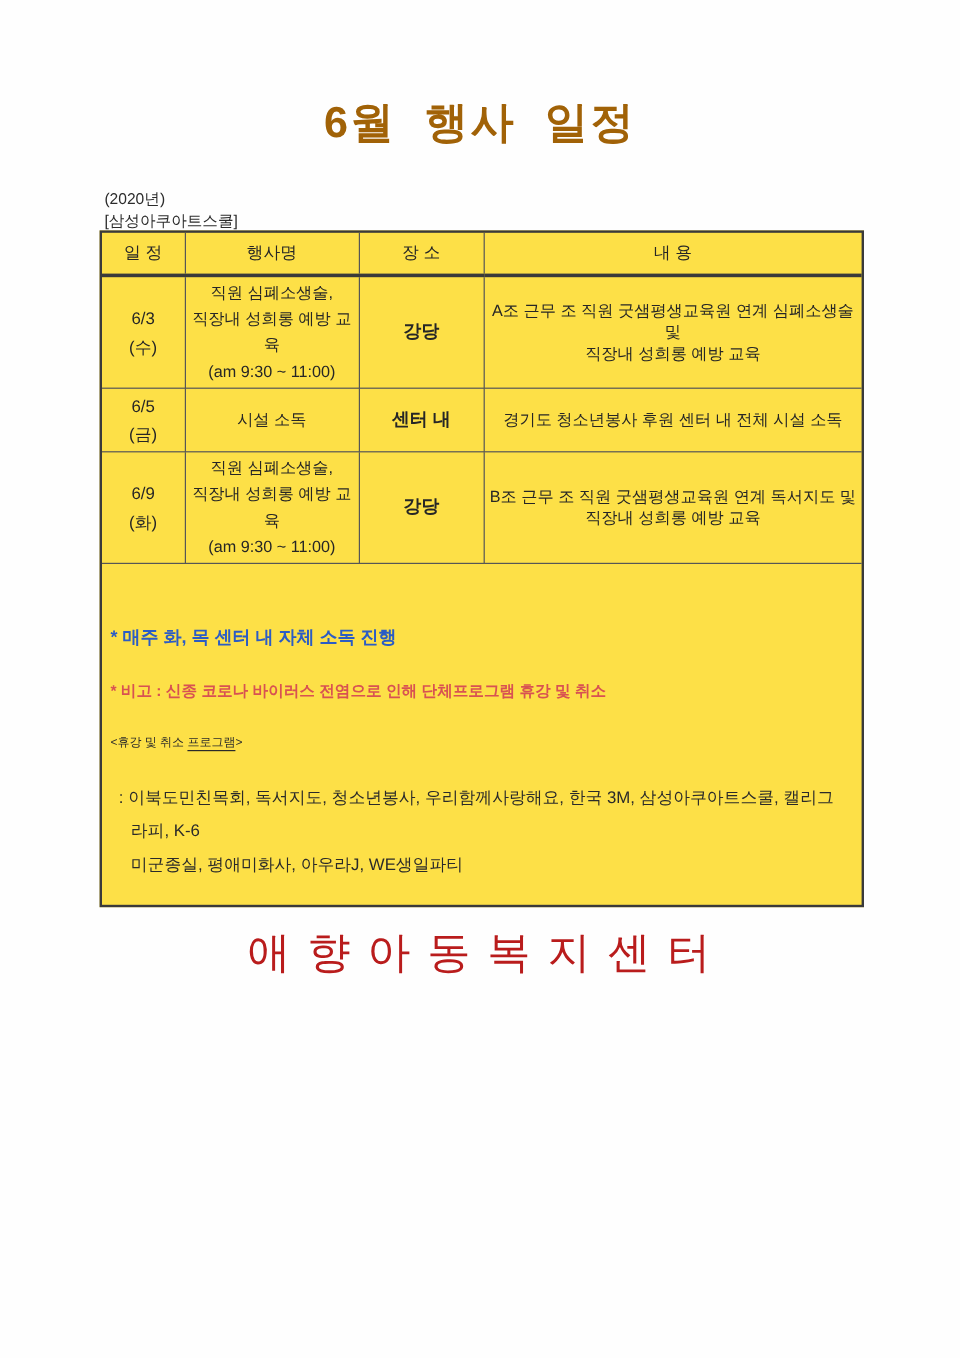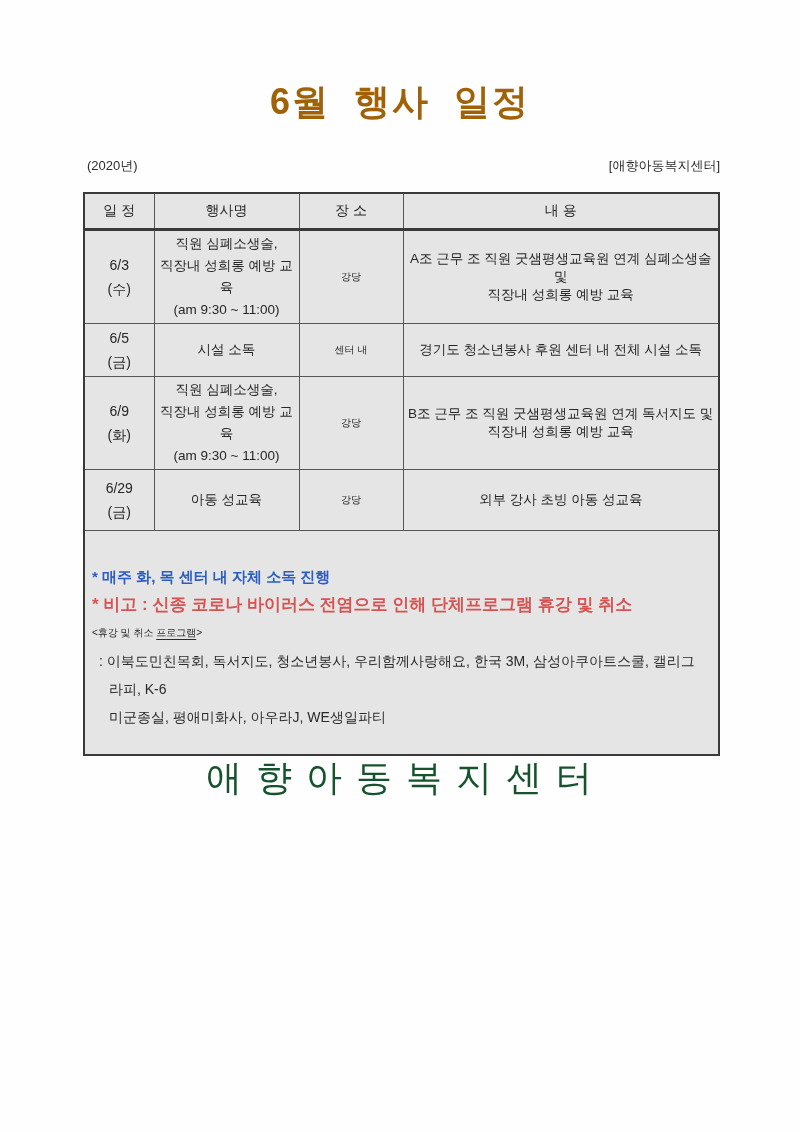--- a/index.html
+++ b/index.html
@@ -26,36 +26,37 @@
     font-weight: 700;
     letter-spacing: 2px;
     word-spacing: 12px;
     color: #a16207;
   }
 
   .meta-row {
     position: absolute;
     top: 157px;
     left: 87px;
-    right: 80px;
+    right: 96px;
     display: flex;
     justify-content: space-between;
     align-items: baseline;
     font-size: 13px;
     color: #2c2c2c;
+    flex-direction: column;
   }
 
   .schedule-box {
     position: absolute;
     top: 192px;
     left: 83px;
     width: 637px;
     height: 564px;
     border: 2px solid #3a3a3a;
-    background: #e5e5e5;
+    background: #fde047;
   }
 
   table.schedule {
     width: 100%;
     border-collapse: collapse;
     table-layout: fixed;
     font-size: 13.5px;
     color: #262626;
   }
   table.schedule th, table.schedule td {
@@ -76,62 +77,62 @@
     border-bottom: 3px solid #3a3a3a;
   }
   .row-h1 { height: 69px; }
   .row-h2 { height: 50px; }
   .row-h3 { height: 50px; padding-left: 14px; }
   .row-h4 { height: 58px; }
   .row-h5 { height: 61px; }
 
   td.c-date { line-height: 24px; font-size: 14px; }
   td.c-event { white-space: pre-line; line-height: 22px; }
-  td.c-place { font-size: 10px; }
+  td.c-place { font-size: 15px; font-weight: bold; }
   td.c-detail { white-space: pre-line; line-height: 18px; }
 
   .notes {
     padding: 32px 12px 0 7px;
     font-size: 14px;
     color: #2a2a2a;
   }
-  .notes p { line-height: 28px; }
+  .notes p { line-height: 28px; margin-top: 16px; }
   .note-blue { font-weight: 700; font-size: 15px; }
-  .note-red  { font-weight: 700; font-size: 17px; }
+  .note-red  { font-weight: 700; font-size: 13px; }
   .cancel-title { font-size: 10px; }
   .cancel-title .u { text-decoration: underline; text-underline-offset: 3px; }
   .cancel-list {
     white-space: pre-line;
     padding-left: 17px;
     text-indent: -10px;
     line-height: 28px;
   }
 
   .footer-org {
     position: absolute;
-    top: 754px;
+    top: 770px;
     left: 0;
     width: 100%;
     text-align: center;
     font-size: 36px;
     font-weight: 500;
     letter-spacing: 2px;
-    color: #14532d;
+    color: #b91c1c;
   }
 </style>
 </head>
 <body>
 
 <div class="page">
 
   <h1 class="doc-title">6월 행사 일정</h1>
 
   <div class="meta-row">
     <span>(2020년)</span>
-    <span>[애향아동복지센터]</span>
+    <span>[삼성아쿠아트스쿨]</span>
   </div>
 
   <div class="schedule-box">
     <table class="schedule">
       <colgroup>
         <col style="width:69px">
         <col style="width:145px">
         <col style="width:104px">
         <col>
       </colgroup>
@@ -170,29 +171,20 @@
             <div>6/9</div>
             <div>(화)</div>
           </td>
           <td class="c-event">직원 심폐소생술,
 직장내 성희롱 예방 교육
 (am 9:30 ~ 11:00)</td>
           <td class="c-place">강당</td>
           <td class="c-detail">B조 근무 조 직원 굿샘평생교육원 연계 독서지도 및
 직장내 성희롱 예방 교육</td>
         </tr>
-        <tr class="row-h5">
-          <td class="c-date">
-            <div>6/29</div>
-            <div>(금)</div>
-          </td>
-          <td class="c-event">아동 성교육</td>
-          <td class="c-place">강당</td>
-          <td class="c-detail">외부 강사 초빙 아동 성교육</td>
-        </tr>
       </tbody>
     </table>
 
     <div class="notes">
       <p class="note-blue" style="color: rgb(43, 92, 197);">* 매주 화, 목 센터 내 자체 소독 진행</p>
       <p class="note-red" style="color: rgb(216, 82, 82);">* 비고 : 신종 코로나 바이러스 전염으로 인해 단체프로그램 휴강 및 취소</p>
       <p class="cancel-title"><span>&lt;휴강 및 취소 </span><span class="u">프로그램</span><span>&gt;</span></p>
       <p class="cancel-list">: 이북도민친목회, 독서지도, 청소년봉사, 우리함께사랑해요, 한국 3M, 삼성아쿠아트스쿨, 캘리그라피, K-6
 미군종실, 평애미화사, 아우라J, WE생일파티</p>
     </div>

